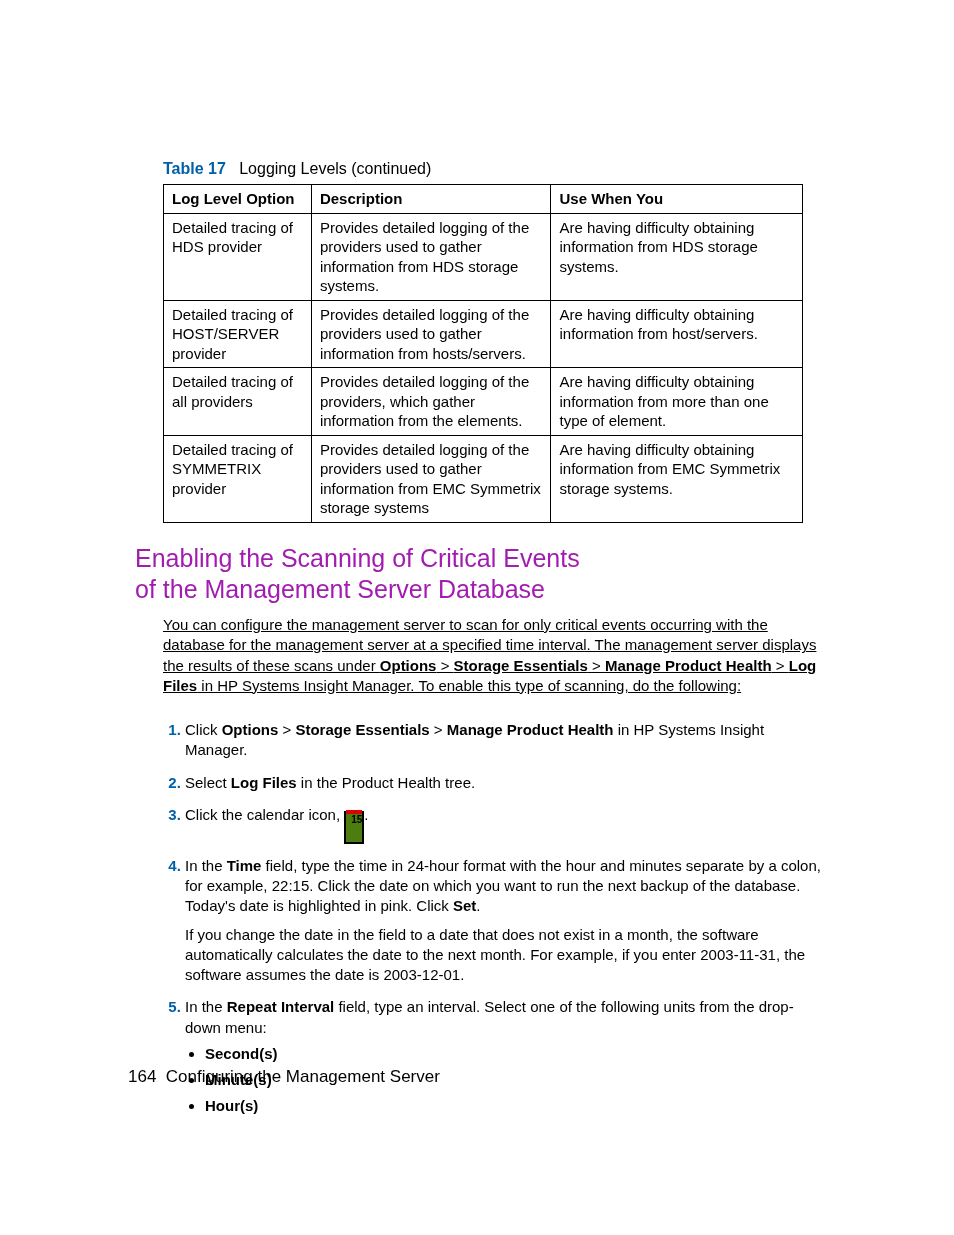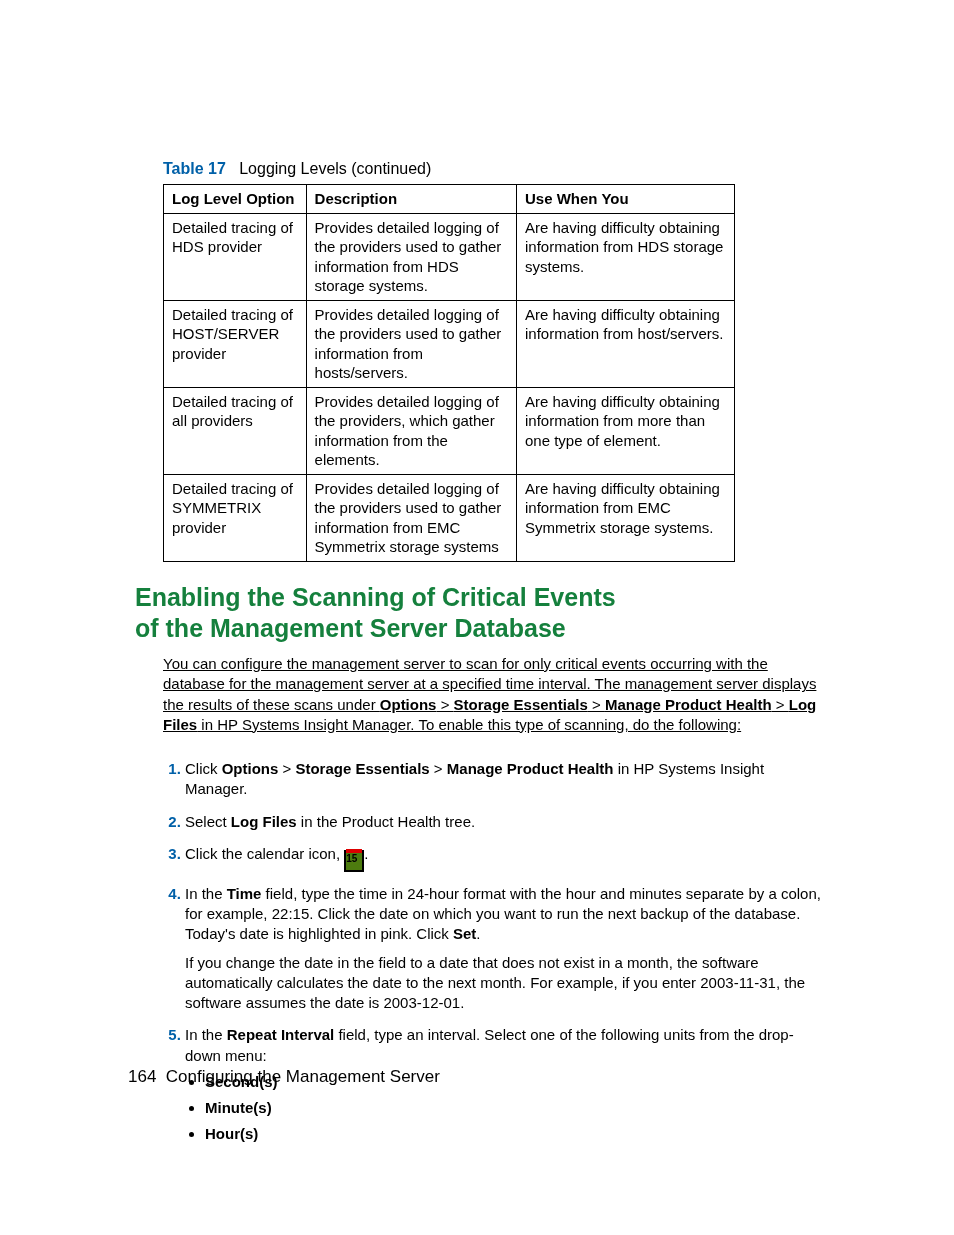--- a/index.html
+++ b/index.html
@@ -18,40 +18,40 @@
   .table-caption {
     margin: 0 0 6px 28px;
     font-size: 16px;
   }
   .table-caption .tbl-label {
     color: #0060a8;
     font-weight: bold;
   }
   table.logging {
     border-collapse: collapse;
-    width: 572px;
+    width: 640px;
     margin-left: 28px;
   }
   table.logging th, table.logging td {
     border: 1px solid #000;
     text-align: left;
     vertical-align: top;
     padding: 4px 8px;
     font-size: 15px;
     line-height: 1.3;
   }
   table.logging th {
     font-weight: bold;
   }
   table.logging col.c1 { width: 148px; }
   table.logging col.c2 { width: 240px; }
   table.logging col.c3 { width: 252px; }
   h2.section-heading {
-    color: #15803d;
-    font-weight: bold;
+    color: #a21caf;
+    font-weight: normal;
     font-size: 25px;
     line-height: 1.25;
     margin: 20px 0 10px 0;
   }
   .body-text {
     margin: 0 0 24px 28px;
     line-height: 1.35;
     text-decoration: underline;
   }
   ol.steps {
@@ -72,29 +72,29 @@
     margin: 6px 0 0 20px;
     padding: 0;
   }
   ul.sub li {
     margin-bottom: 6px;
   }
   .b { font-weight: bold; }
   .cal-icon {
     display: inline-block;
     width: 20px;
-    height: 22px;
+    height: 33px;
     border: 2px solid #000;
     box-sizing: border-box;
     vertical-align: -3px;
     position: relative;
     background: #4d7c0f;
     font-size: 10px;
     line-height: 14px;
-    text-align: left;
+    text-align: right;
     font-weight: bold;
   }
   .cal-icon::before {
     content: "";
     position: absolute;
     top: -3px; left: 0; right: 0;
     height: 4px;
     background: #d00;
   }
   .footer {

